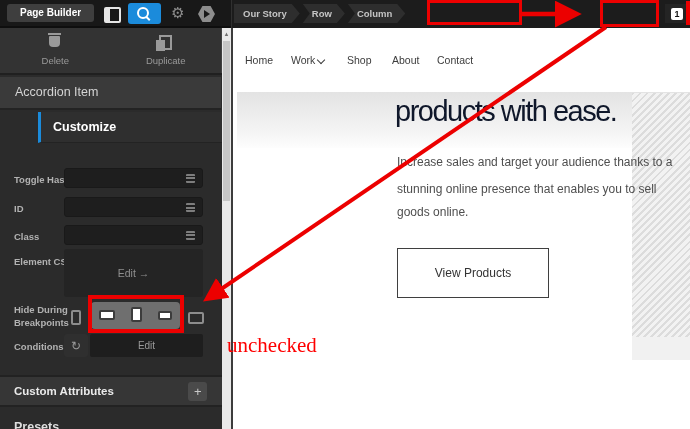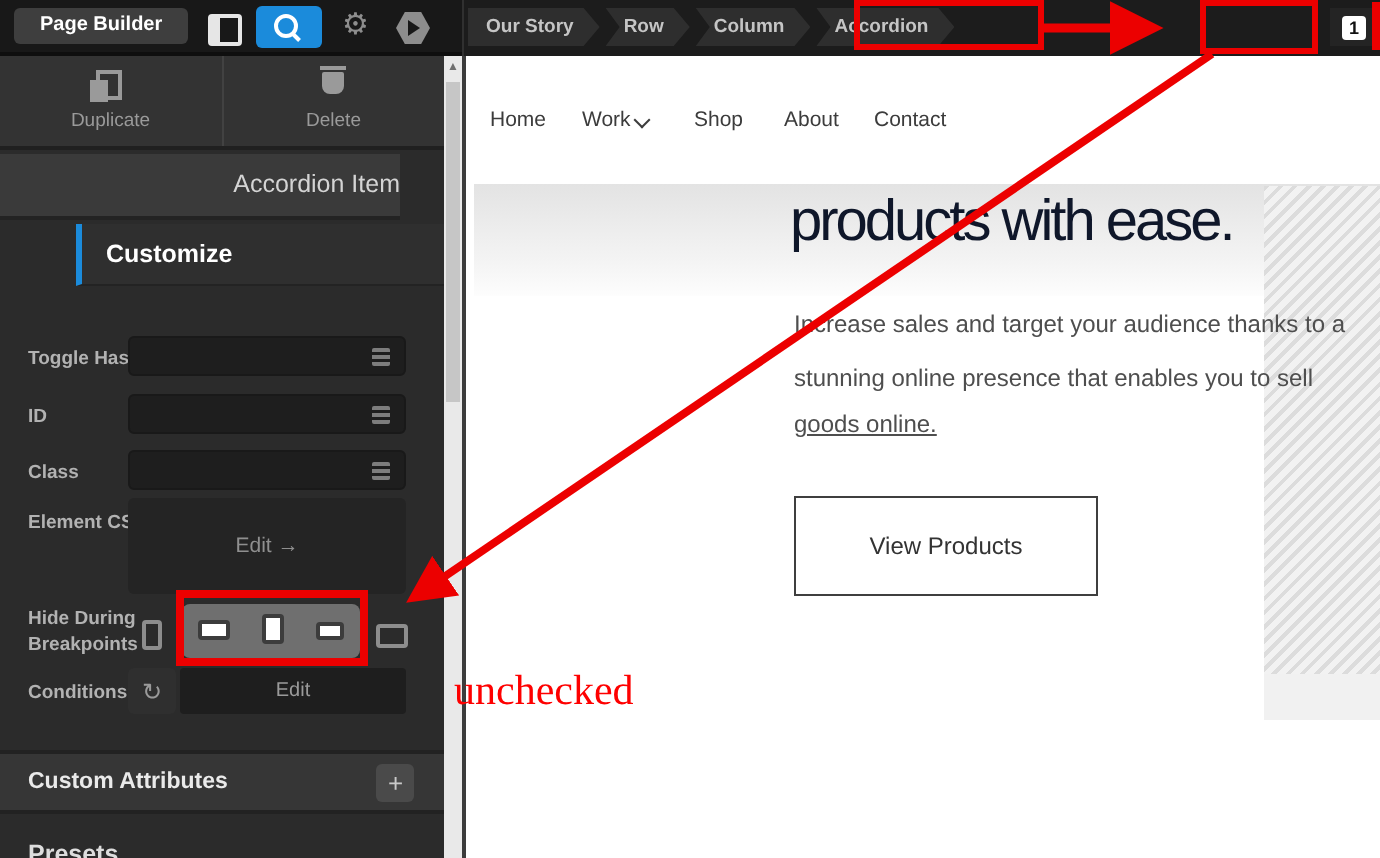--- a/index.html
+++ b/index.html
@@ -35,22 +35,22 @@
   .sidebar{position:absolute;left:0;top:28px;width:222px;height:401px;background:#2b2b2b;}
   .actions{position:absolute;left:0;top:0;width:222px;height:47px;background:#333;border-bottom:2px solid #202020;box-sizing:border-box;display:flex;}
   .action{flex:1;position:relative;text-align:center;}
   .action.dup{border-right:1px solid #424242;}
   .action-label{position:absolute;left:0;right:0;top:27px;color:#9a9a9a;font-size:9.5px;}
   .ic-copy{position:absolute;left:50%;top:7px;margin-left:-7px;width:9px;height:11px;border:2px solid #9a9a9a;background:#333;}
   .ic-copy i{position:absolute;left:-5px;top:3px;width:9px;height:11px;background:#9a9a9a;}
   .ic-trash{position:absolute;left:50%;top:8px;margin-left:-6px;width:11px;height:11px;background:#9a9a9a;border-radius:1px 1px 4px 4px;}
   .ic-trash i{position:absolute;left:-1px;top:-3px;width:13px;height:2px;background:#9a9a9a;}
 
-  .panel-title{position:absolute;left:0;top:49px;width:200px;height:33px;background:#3a3a3a;border-bottom:2px solid #232323;
-               box-sizing:border-box;line-height:31px;padding-left:15px;color:#d4d4d4;font-size:12.5px;text-align:right;}
+  .panel-title{position:absolute;left:0;top:49px;width:221px;height:33px;background:#3a3a3a;border-bottom:2px solid #232323;
+               box-sizing:border-box;line-height:31px;padding-left:15px;color:#d4d4d4;font-size:12.5px;}
   .tab-customize{position:absolute;left:0;top:84px;width:222px;height:31px;background:#2f2f2f;border-left:3px solid #1b8bdb;
                  border-bottom:1px solid #232323;box-sizing:border-box;line-height:30px;padding-left:12px;color:#fff;font-size:12.5px;font-weight:bold;margin-left:38px;}
 
   .f-label{position:absolute;left:14px;color:#b2b2b2;font-size:9.5px;font-weight:bold;}
   .f-input{position:absolute;left:64px;width:139px;height:20px;background:#1e1e1e;border:1px solid #191919;border-radius:3px;box-sizing:border-box;}
   .stack-ic{position:absolute;right:7px;top:5px;width:9px;height:9px;
             background:repeating-linear-gradient(#7d7d7d 0 2px,transparent 2px 3.5px);border-radius:1px;}
   .css-btn{position:absolute;left:64px;top:221px;width:139px;height:48px;background:#242424;border:none;border-radius:3px;
            color:#8f8f8f;font-size:10.5px;font-family:"Liberation Sans",sans-serif;}
   .bp-btn{position:absolute;top:274px;width:24px;height:27px;background:transparent;border:none;}
@@ -114,43 +114,42 @@
     <span class="gear-ic">⚙</span>
     <span class="hex-ic">
         <i></i>
       </span>
 
     <div class="crumbs">
       <div class="crumb-flex">
         <span class="crumb first">Our Story</span>
         <span class="crumb">Row</span>
         <span class="crumb">Column</span>
-        <span class="crumb">Accordion</span>
       </div>
       <span class="bc-active">
         <span class="bc-badge">1</span>
         <span class="bc-active-label">Accordion Ite...</span>
       </span>
 
     </div>
   </div>
 
   <div class="sidebar">
     <div class="actions">
+      <div class="action">
+        <span class="ic-trash">
+            <i></i>
+          </span>
+        <span class="action-label">Delete</span>
+      </div>
       <div class="action dup">
         <span class="ic-copy">
             <i></i>
           </span>
         <span class="action-label">Duplicate</span>
-      </div>
-      <div class="action">
-        <span class="ic-trash">
-            <i></i>
-          </span>
-        <span class="action-label">Delete</span>
       </div>
     </div>
 
     <div class="panel-title">Accordion Item</div>
     <div class="tab-customize">Customize</div>
 
     <span class="f-label" style="top:146px;">Toggle Hash</span>
     <span class="f-input" style="top:140px;">
         <span class="stack-ic"></span>
       </span>
@@ -206,21 +205,21 @@
     <span class="nav-item" style="left:159px;">About</span>
     <span class="nav-item" style="left:204px;">Contact</span>
 
     <div class="hero-band"></div>
     <div class="hatch"></div>
     <div class="hatch-foot"></div>
 
     <div class="hero-heading">products with ease.</div>
     <span class="para-line" style="top:127px;">Increase sales and target your audience thanks to a</span>
     <span class="para-line" style="top:154px;">stunning online presence that enables you to sell</span>
-    <span class="para-line" style="top:177px;text-decoration:underline;">goods online.</span>
+    <span class="para-line" style="top:177px;">goods online.</span>
     <button class="cta">View Products</button>
   </div>
 
   <div class="red-rect rr-crumb"></div>
   <div class="red-rect rr-customize"></div>
   <div class="red-rect rr-bp"></div>
   <div class="red-sliver"></div>
 
   <svg class="arrows" viewBox="0 0 690 429">
     <defs>

